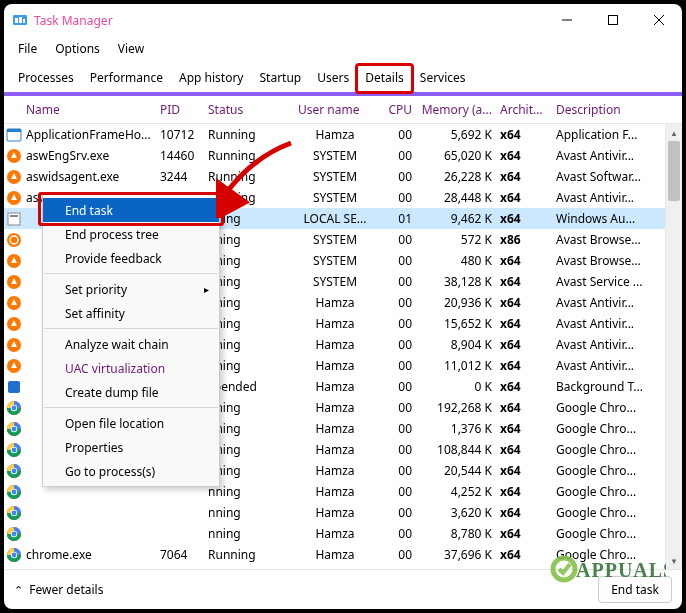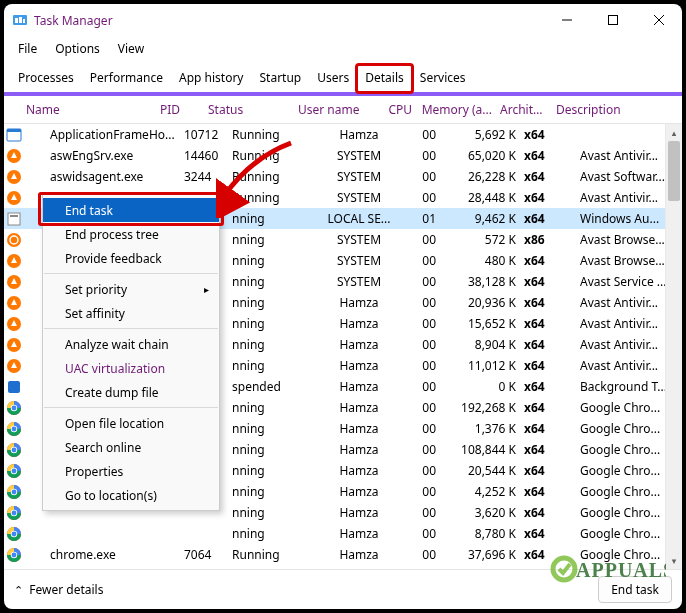--- a/index.html
+++ b/index.html
@@ -24,21 +24,21 @@
     box-shadow: 0 0 0 1px rgba(0,0,0,.06);
   }
   
   .titlebar {
     display: flex;
     align-items: center;
     height: 32px;
     padding-left: 8px;
   }
   .titlebar .app-icon { width: 16px; height:16px; margin-right:6px; }
-  .titlebar .title { flex:0 0 auto; color:#701a75; }
+  .titlebar .title { flex:0 0 auto; color:#ec4899; }
   .titlebar .spacer { flex:1; }
   .win-btn { width:46px; height:32px; display:flex; align-items:center; justify-content:center; color:#000; }
   .win-btn svg { width:10px; height:10px; }
   
   .menubar { display:flex; padding: 2px 6px; gap:2px; }
   .menubar span { padding: 2px 8px; color:#000; }
   
   .tabbar { display:flex; padding: 4px 6px 0 6px; border-bottom:4px solid #8b5cf6; }
   .tab { padding: 4px 8px 6px 8px; color:#000; position:relative; }
   .tab.highlight { outline: 3px solid #d70000; outline-offset:-1px; border-radius:2px; }
@@ -52,21 +52,21 @@
   .c-cpu  { width:40px; text-align:right; }
   .c-mem  { width:80px; text-align:right; }
   .c-arch { width:56px; }
   .c-desc { flex:1; }
   
   .rows { flex:1; overflow:hidden; position:relative; }
   .row { display:flex; height:21px; align-items:center; padding-left:2px; color:#000; }
   .row.sel { background:#cce8ff; }
   .row .ico { width:16px; height:16px; flex:0 0 16px; margin-right:0px; }
   .row > div { padding: 0 4px; overflow:hidden; text-overflow:ellipsis; white-space:nowrap; }
-  .r-name { width:134px;margin-left:24px; }
+  .r-name { width:134px; }
   .r-pid  { width:48px; }
   .r-stat { width:90px; }
   .r-user { width:82px;text-align:center; }
   .r-cpu  { width:40px; text-align:right; }
   .r-mem  { width:80px; text-align:right; }
   .r-arch { width:56px;font-weight:bold; }
   .r-desc { flex:1; }
   
   .ctxmenu {
     position:absolute;
@@ -193,20 +193,21 @@
             <rect x="1" y="2" width="14" height="12" rx="1" fill="#fff" stroke="#2a7bd4"></rect>
             <rect x="1" y="2" width="14" height="3" fill="#2a7bd4"></rect>
           </svg></span>
         <div class="r-name">ApplicationFrameHo...</div>
         <div class="r-pid">10712</div>
         <div class="r-stat">Running</div>
         <div class="r-user">Hamza</div>
         <div class="r-cpu">00</div>
         <div class="r-mem">5,692 K</div>
         <div class="r-arch">x64</div>
+        <div class="r-desc">Application F...</div>
       </div>
       <div class="row">
         <span class="ico"><svg viewBox="0 0 16 16">
             <circle cx="8" cy="8" r="7" fill="#ff7800"></circle>
             <path d="M5,10 L8,4 L11,10 Z" fill="#fff"></path>
           </svg></span>
         <div class="r-name">aswEngSrv.exe</div>
         <div class="r-pid">14460</div>
         <div class="r-stat">Running</div>
         <div class="r-user">SYSTEM</div>
@@ -558,23 +559,22 @@
       <span>Set priority</span>
       <span class="arrow">▸</span>
     </div>
   <div class="ctxitem">Set affinity</div>
   <div class="ctxsep"></div>
   <div class="ctxitem">Analyze wait chain</div>
   <div class="ctxitem disabled">UAC virtualization</div>
   <div class="ctxitem">Create dump file</div>
   <div class="ctxsep"></div>
   <div class="ctxitem">Open file location</div>
-  <div class="ctxitem">Search online</div>
   <div class="ctxitem">Properties</div>
-  <div class="ctxitem">Go to location(s)</div>
+  <div class="ctxitem">Go to process(s)</div>
 </div>
 <div class="ctx-highlight-box"></div>
 
 <svg class="red-arrow" width="90" height="80">
   <defs>
       <marker id="ah" markerWidth="10" markerHeight="10" refX="2" refY="5" orient="auto">
         <path d="M0,0 L10,5 L0,10 Z" fill="#d70000"></path>
       </marker>
     </defs>
   <path d="M75,5 Q35,20 8,58" stroke="#d70000" stroke-width="5" fill="none" marker-end="url(#ah)"></path>

